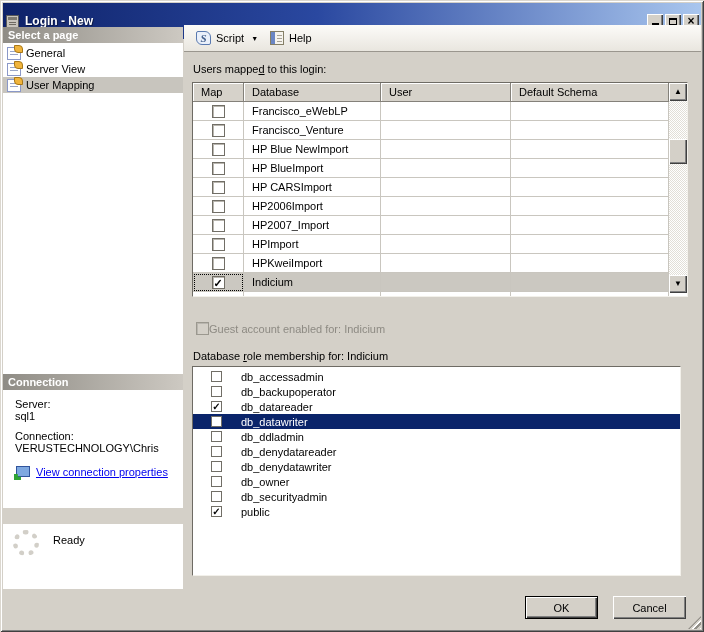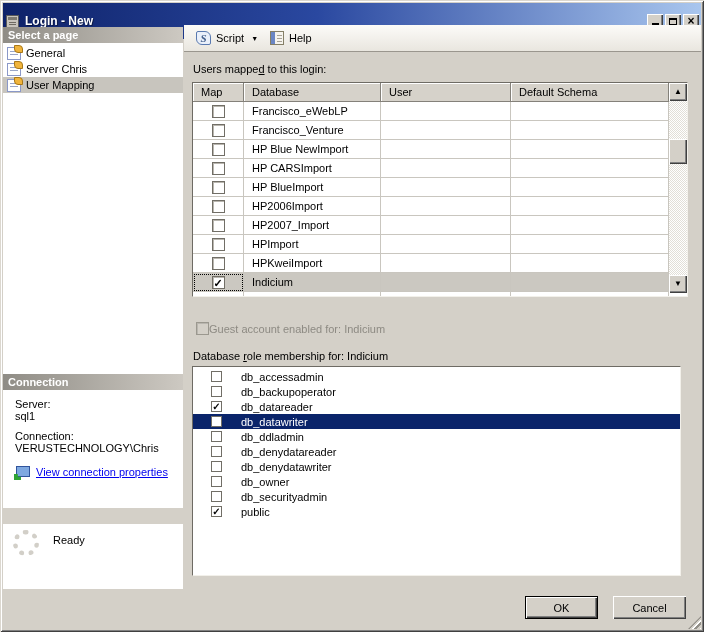--- a/index.html
+++ b/index.html
@@ -146,21 +146,21 @@
   </div>
 
   <div class="side-header" id="hdr-select">Select a page</div>
   <div class="side-box" id="box-pages">
       <div class="page-item">
         <span class="page-icon"></span>
         <span>General</span>
       </div>
       <div class="page-item">
         <span class="page-icon"></span>
-        <span>Server Chris</span>
+        <span>Server View</span>
       </div>
       <div class="page-item selected">
         <span class="page-icon"></span>
         <span>User Mapping</span>
       </div>
     </div>
 
   <div class="side-header" id="hdr-conn">Connection</div>
   <div class="side-box" id="box-conn">
     <div>Server:</div>
@@ -222,29 +222,29 @@
             <span class="cb"></span>
           </div>
           <div class="g-cell col-db">HP Blue NewImport</div>
           <div class="g-cell col-user"></div>
           <div class="g-cell col-schema"></div>
         </div>
         <div class="g-row">
           <div class="g-cell col-map">
             <span class="cb"></span>
           </div>
+          <div class="g-cell col-db">HP BlueImport</div>
+          <div class="g-cell col-user"></div>
+          <div class="g-cell col-schema"></div>
+        </div>
+        <div class="g-row">
+          <div class="g-cell col-map">
+            <span class="cb"></span>
+          </div>
           <div class="g-cell col-db">HP CARSImport</div>
-          <div class="g-cell col-user"></div>
-          <div class="g-cell col-schema"></div>
-        </div>
-        <div class="g-row">
-          <div class="g-cell col-map">
-            <span class="cb"></span>
-          </div>
-          <div class="g-cell col-db">HP BlueImport</div>
           <div class="g-cell col-user"></div>
           <div class="g-cell col-schema"></div>
         </div>
         <div class="g-row">
           <div class="g-cell col-map">
             <span class="cb"></span>
           </div>
           <div class="g-cell col-db">HP2006Import</div>
           <div class="g-cell col-user"></div>
           <div class="g-cell col-schema"></div>

